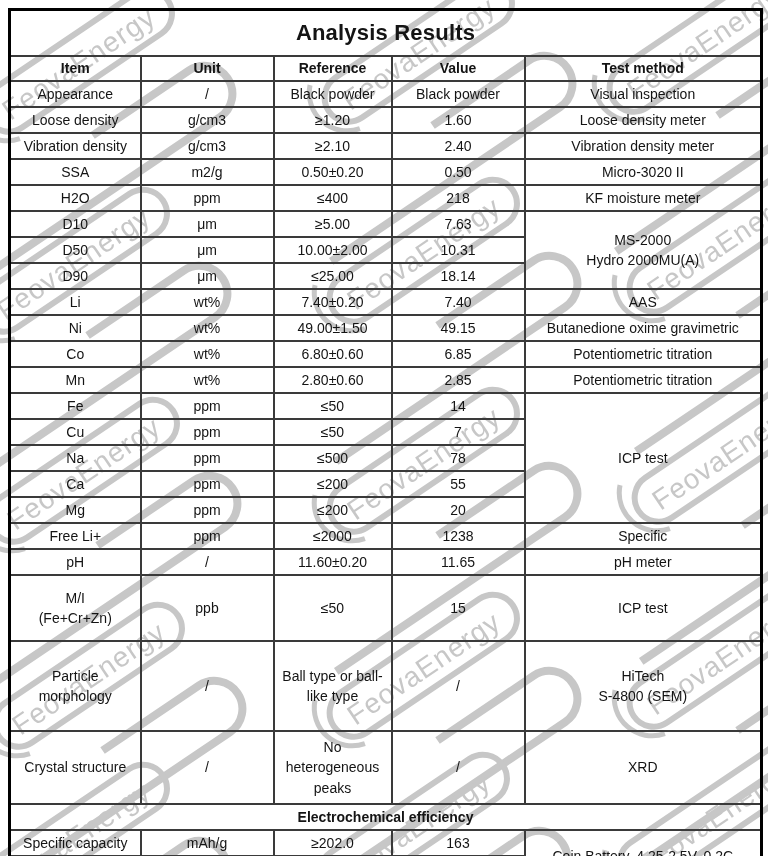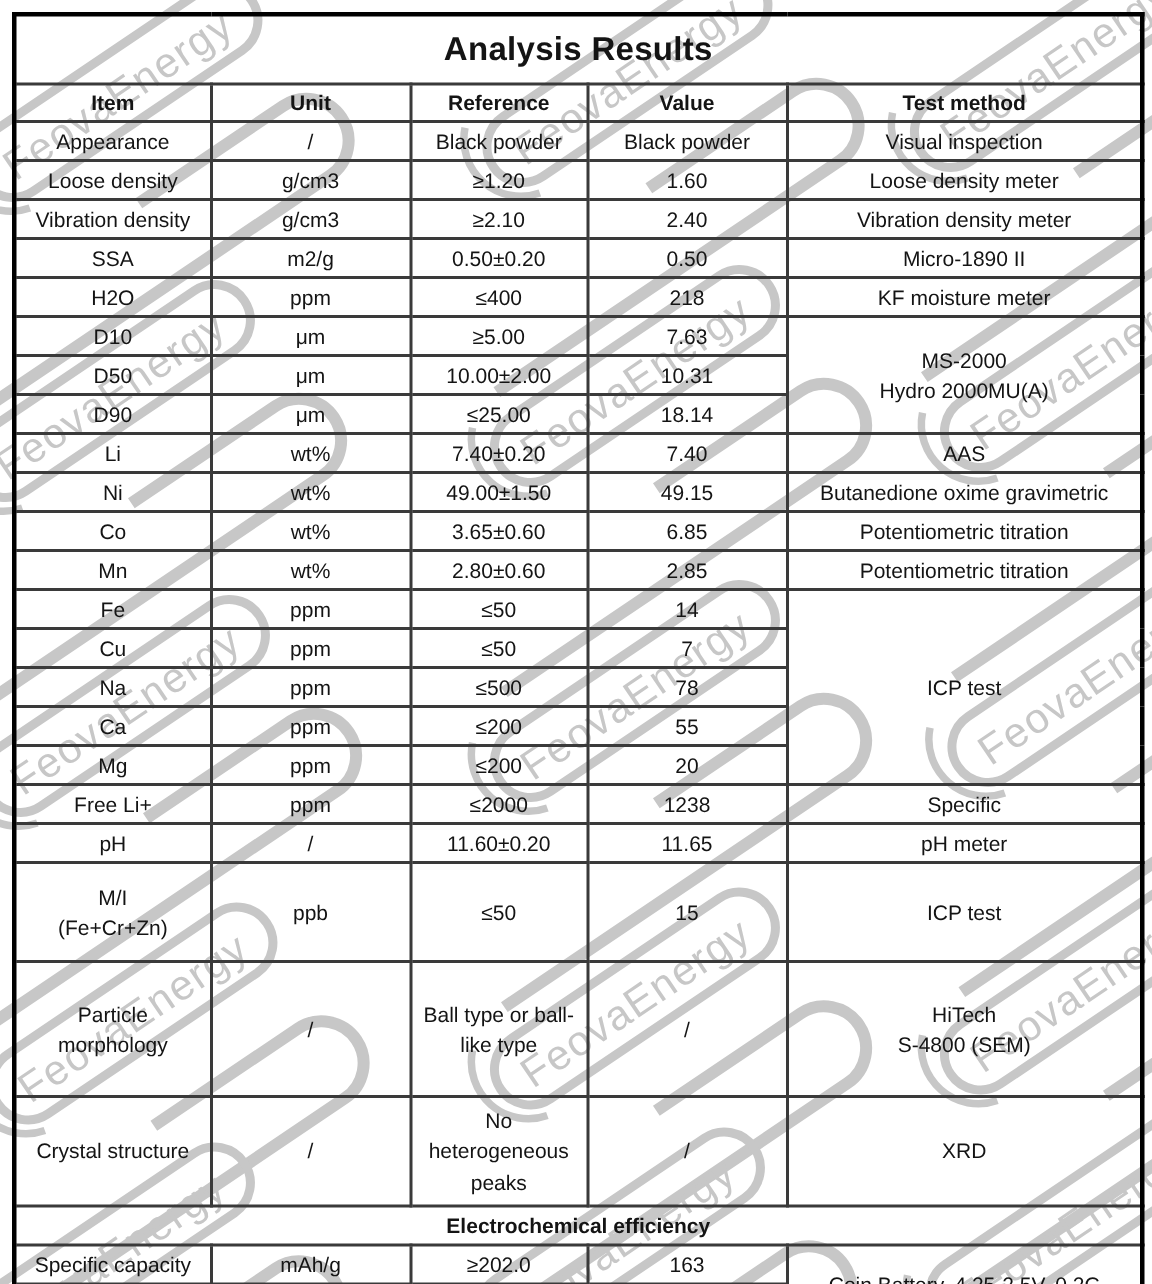--- a/index.html
+++ b/index.html
@@ -229,21 +229,21 @@
         <td>g/cm3</td>
         <td>≥2.10</td>
         <td>2.40</td>
         <td>Vibration density meter</td>
       </tr>
       <tr>
         <td>SSA</td>
         <td>m2/g</td>
         <td>0.50±0.20</td>
         <td>0.50</td>
-        <td>Micro-1890 II</td>
+        <td>Micro-3020 II</td>
       </tr>
       <tr>
         <td>H2O</td>
         <td>ppm</td>
         <td>≤400</td>
         <td>218</td>
         <td>KF moisture meter</td>
       </tr>
       <tr>
         <td>D10</td>
@@ -275,21 +275,21 @@
       <tr>
         <td>Ni</td>
         <td>wt%</td>
         <td>49.00±1.50</td>
         <td>49.15</td>
         <td>Butanedione oxime gravimetric</td>
       </tr>
       <tr>
         <td>Co</td>
         <td>wt%</td>
-        <td>3.65±0.60</td>
+        <td>6.80±0.60</td>
         <td>6.85</td>
         <td>Potentiometric titration</td>
       </tr>
       <tr>
         <td>Mn</td>
         <td>wt%</td>
         <td>2.80±0.60</td>
         <td>2.85</td>
         <td>Potentiometric titration</td>
       </tr>

